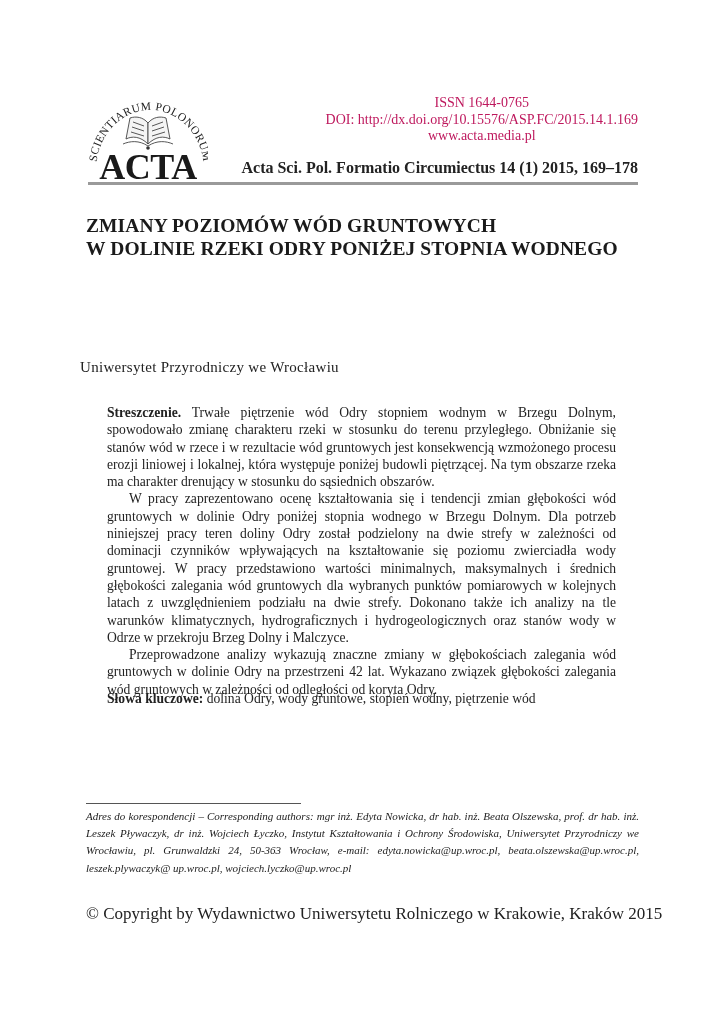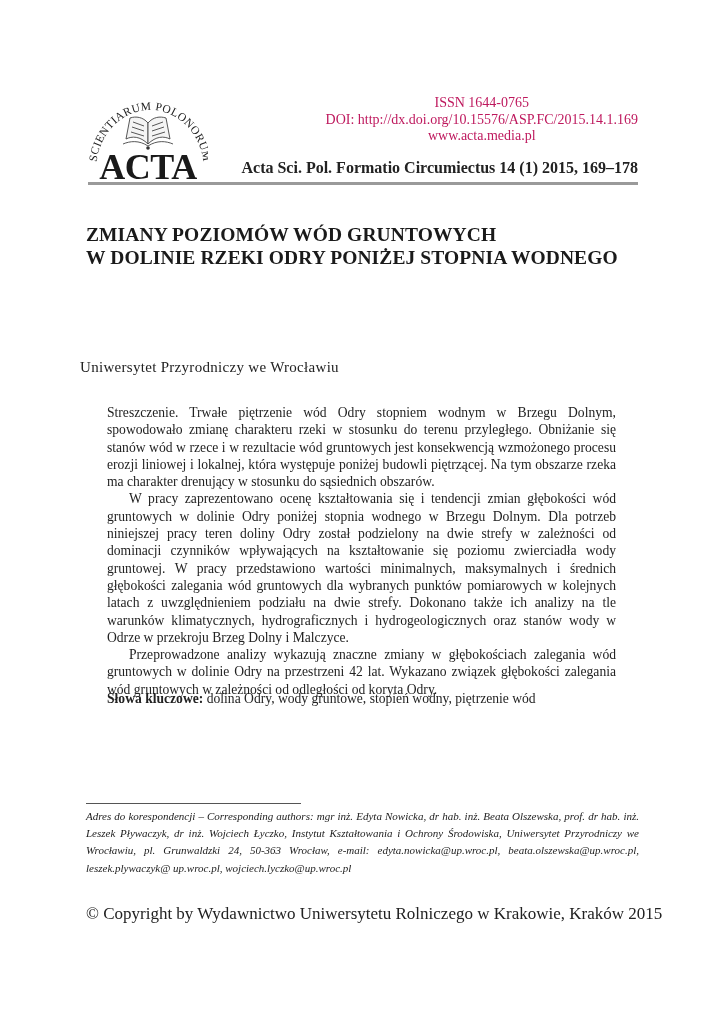--- a/index.html
+++ b/index.html
@@ -8,31 +8,31 @@
   .page { position: absolute; left: 0; top: 0; width: 723px; height: 1024px; }
 
   
   .logo { position: absolute; left: 86px; top: 86px; width: 122px; height: 96px; }
   .logo svg { width: 122px; height: 96px; display: block; }
   .meta { position: absolute; right: 85px; top: 95px; text-align: center; font-size: 14px; line-height: 16.5px; color: #be185d; }
   .journal { position: absolute; right: 85px; top: 159px; font-size: 16px; font-weight: bold; color: #222; white-space: nowrap; }
   .hrule { position: absolute; left: 88px; top: 182px; width: 550px; height: 3px; background: #9a9a9a; }
 
   
-  .title { position: absolute; left: 86px; top: 215px; width: 560px; font-size: 19.5px; font-weight: bold; line-height: 22.5px; color: #1a1a1a; letter-spacing: 0.1px; margin-top: 9px; }
+  .title { position: absolute; left: 86px; top: 215px; width: 560px; font-size: 19.5px; font-weight: bold; line-height: 22.5px; color: #1a1a1a; letter-spacing: 0.1px; }
   .title div { white-space: nowrap; }
   .authors { position: absolute; left: 86px; top: 310px; font-size: 19px; line-height: 22.5px; color: #222; }
   .authors div { white-space: nowrap; }
   .affil { position: absolute; left: 80px; top: 359px; font-size: 15px; color: #222; white-space: nowrap; letter-spacing: 0.3px; }
 
   
   .abstract { position: absolute; left: 107px; top: 404px; width: 509px; font-size: 13.6px; line-height: 17.3px; text-align: justify; color: #222; }
   .abstract p { margin: 0; }
   .abstract p.indent { text-indent: 22px; }
-  .abstract b { font-weight: normal; }
+  .abstract b { font-weight: bold; }
   .keywords { position: absolute; left: 107px; top: 691px; width: 509px; font-size: 13.6px; color: #222; white-space: nowrap; }
 
   
   .fn-rule { position: absolute; left: 86px; top: 803px; width: 215px; height: 1px; background: #555; }
   .footnote { position: absolute; left: 86px; top: 808px; width: 553px; font-size: 11px; line-height: 17.2px; text-align: justify; color: #222; font-style: italic; }
   .footnote p { margin: 0; }
   .copyright { position: absolute; left: 86px; top: 904px; font-size: 17px; color: #222; white-space: nowrap; }
 </style>
 </head>
 <body>

